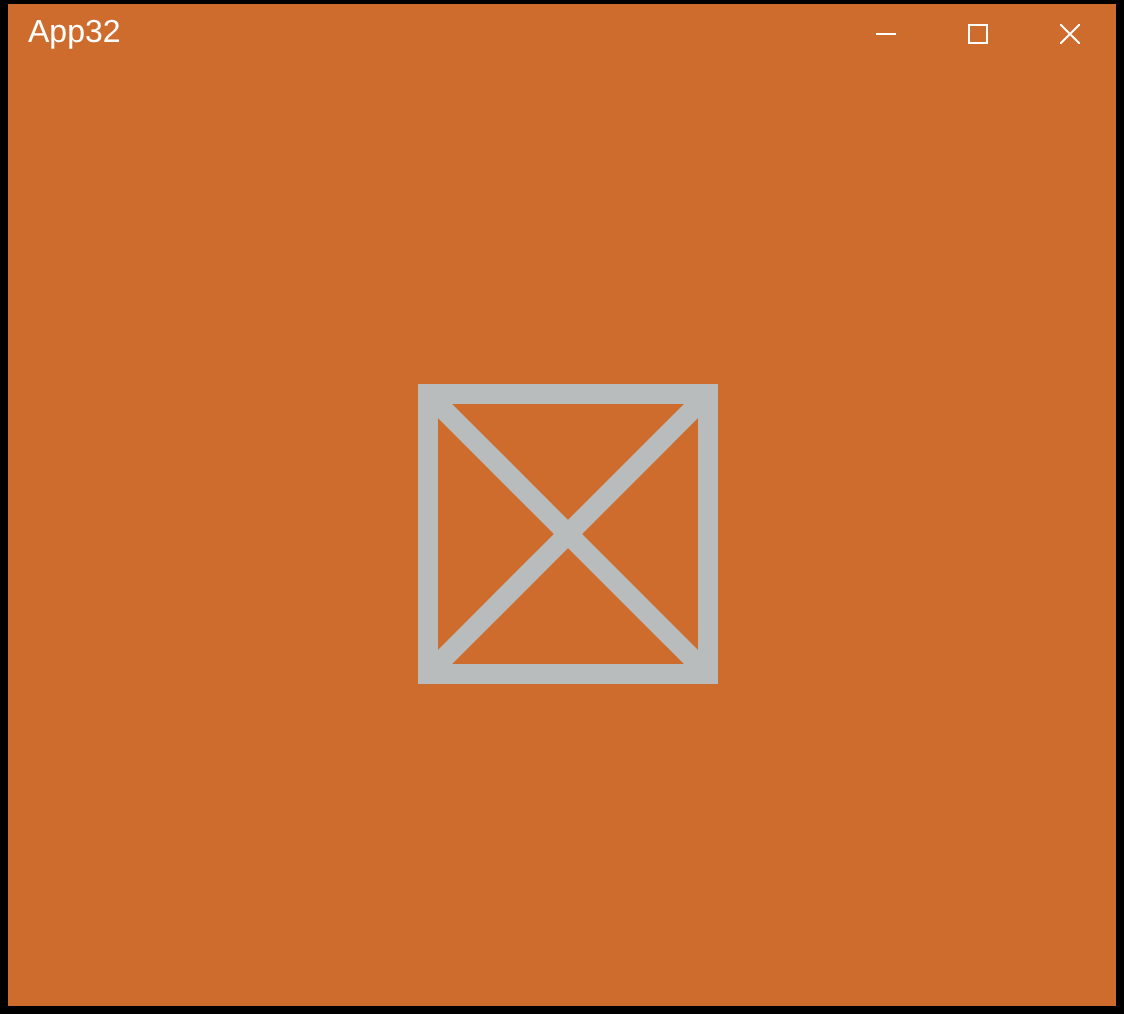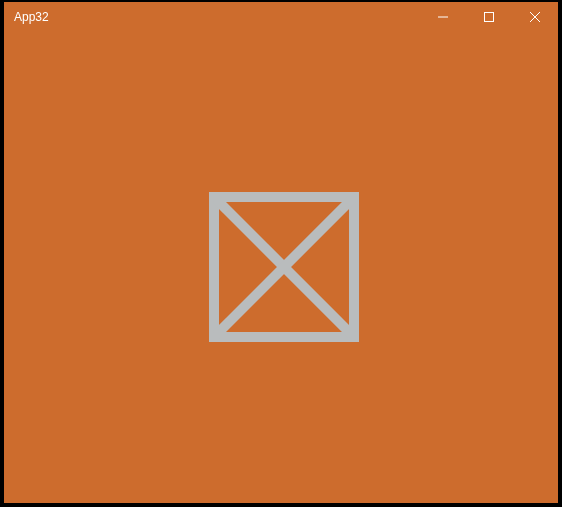--- a/index.html
+++ b/index.html
@@ -18,21 +18,21 @@
       height: 501px;
       background: #cd6c2d;
       display: flex;
       flex-direction: column;
     }
     .titlebar {
       height: 30px;
       display: flex;
       align-items: center;
       color: #fff;
-      font-size: 12px;
+      font-size: 16px;
       font-weight: 400;
     }
     .title {
       padding-left: 10px;
       flex: 1;
     }
     .controls {
       display: flex;
       height: 100%;
     }

